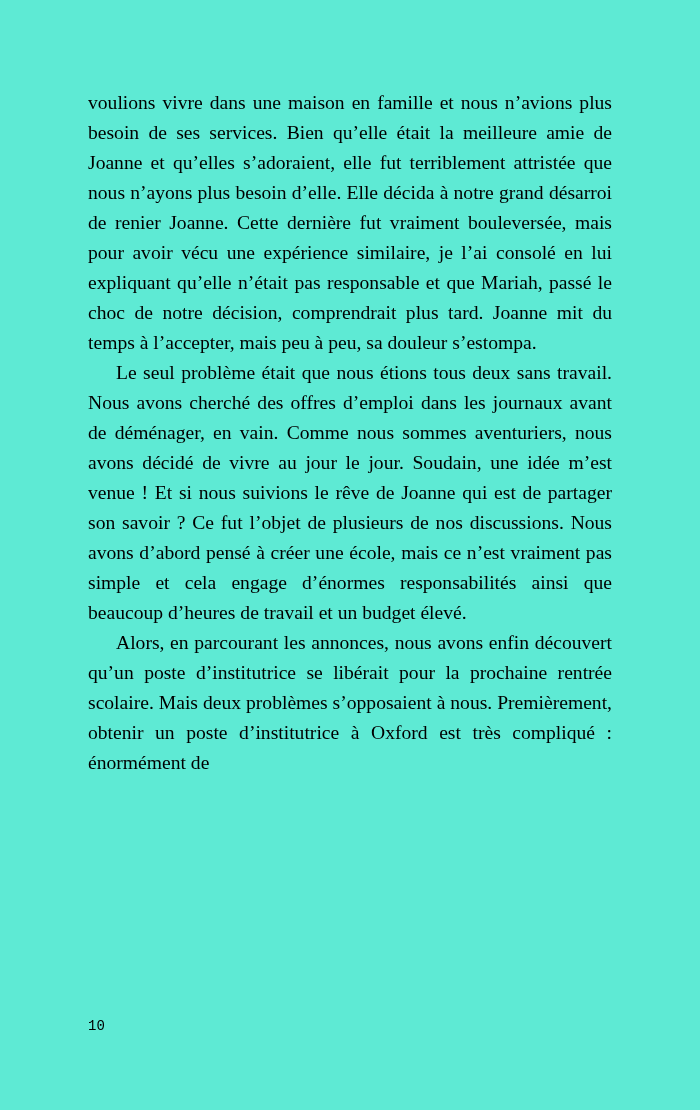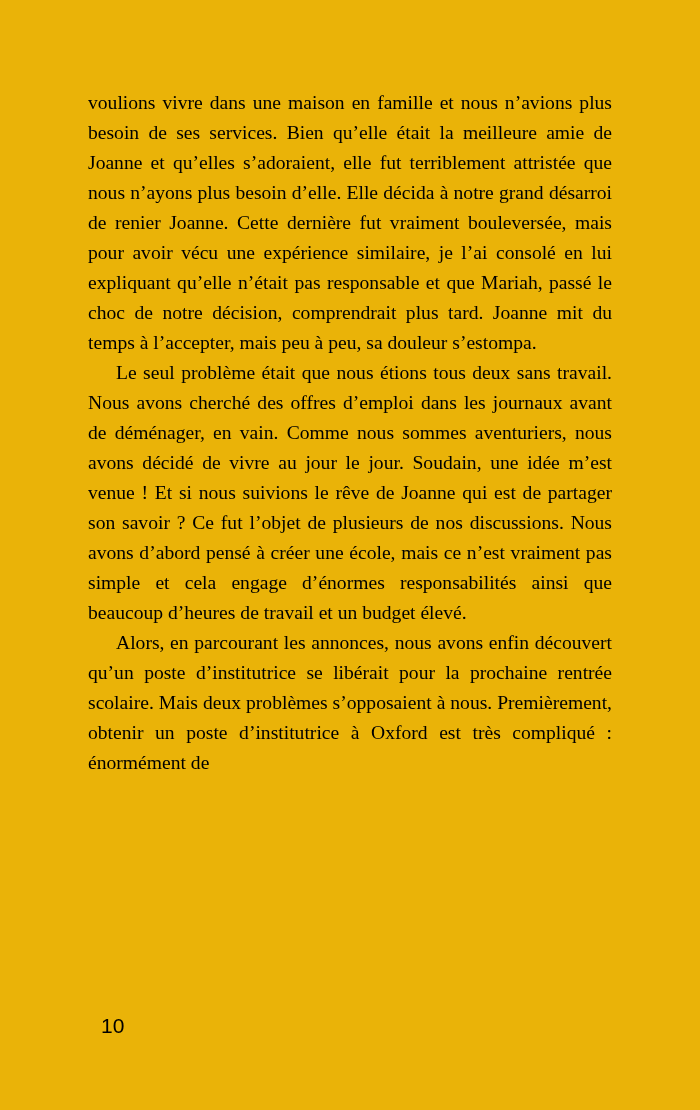--- a/index.html
+++ b/index.html
@@ -4,21 +4,21 @@
 <style>
   html, body {
     margin: 0;
     padding: 0;
     background: #ffffff;
   }
   .page {
     position: relative;
     width: 700px;
     height: 1110px;
-    background: #eab308;
+    background: #5eead4;
     box-sizing: border-box;
     overflow: hidden;
   }
   .text-block {
     position: absolute;
     left: 88px;
     top: 88px;
     width: 524px;
   }
   .body-par {
@@ -31,24 +31,24 @@
     text-justify: inter-word;
     text-indent: 28px;
     hyphens: none;
     -webkit-hyphens: none;
   }
   .body-par.first {
     text-indent: 0;
   }
   .page-number {
     position: absolute;
-    left: 101px;
+    left: 88px;
     top: 1011px;
-    font-family: Liberation Sans, sans-serif;
-    font-size: 21px;
+    font-family: Liberation Mono, monospace;
+    font-size: 14px;
     line-height: 30px;
     color: #000000;
   }
 </style>
 </head>
 <body>
 
 <div class="page">
 
   <div class="text-block">

